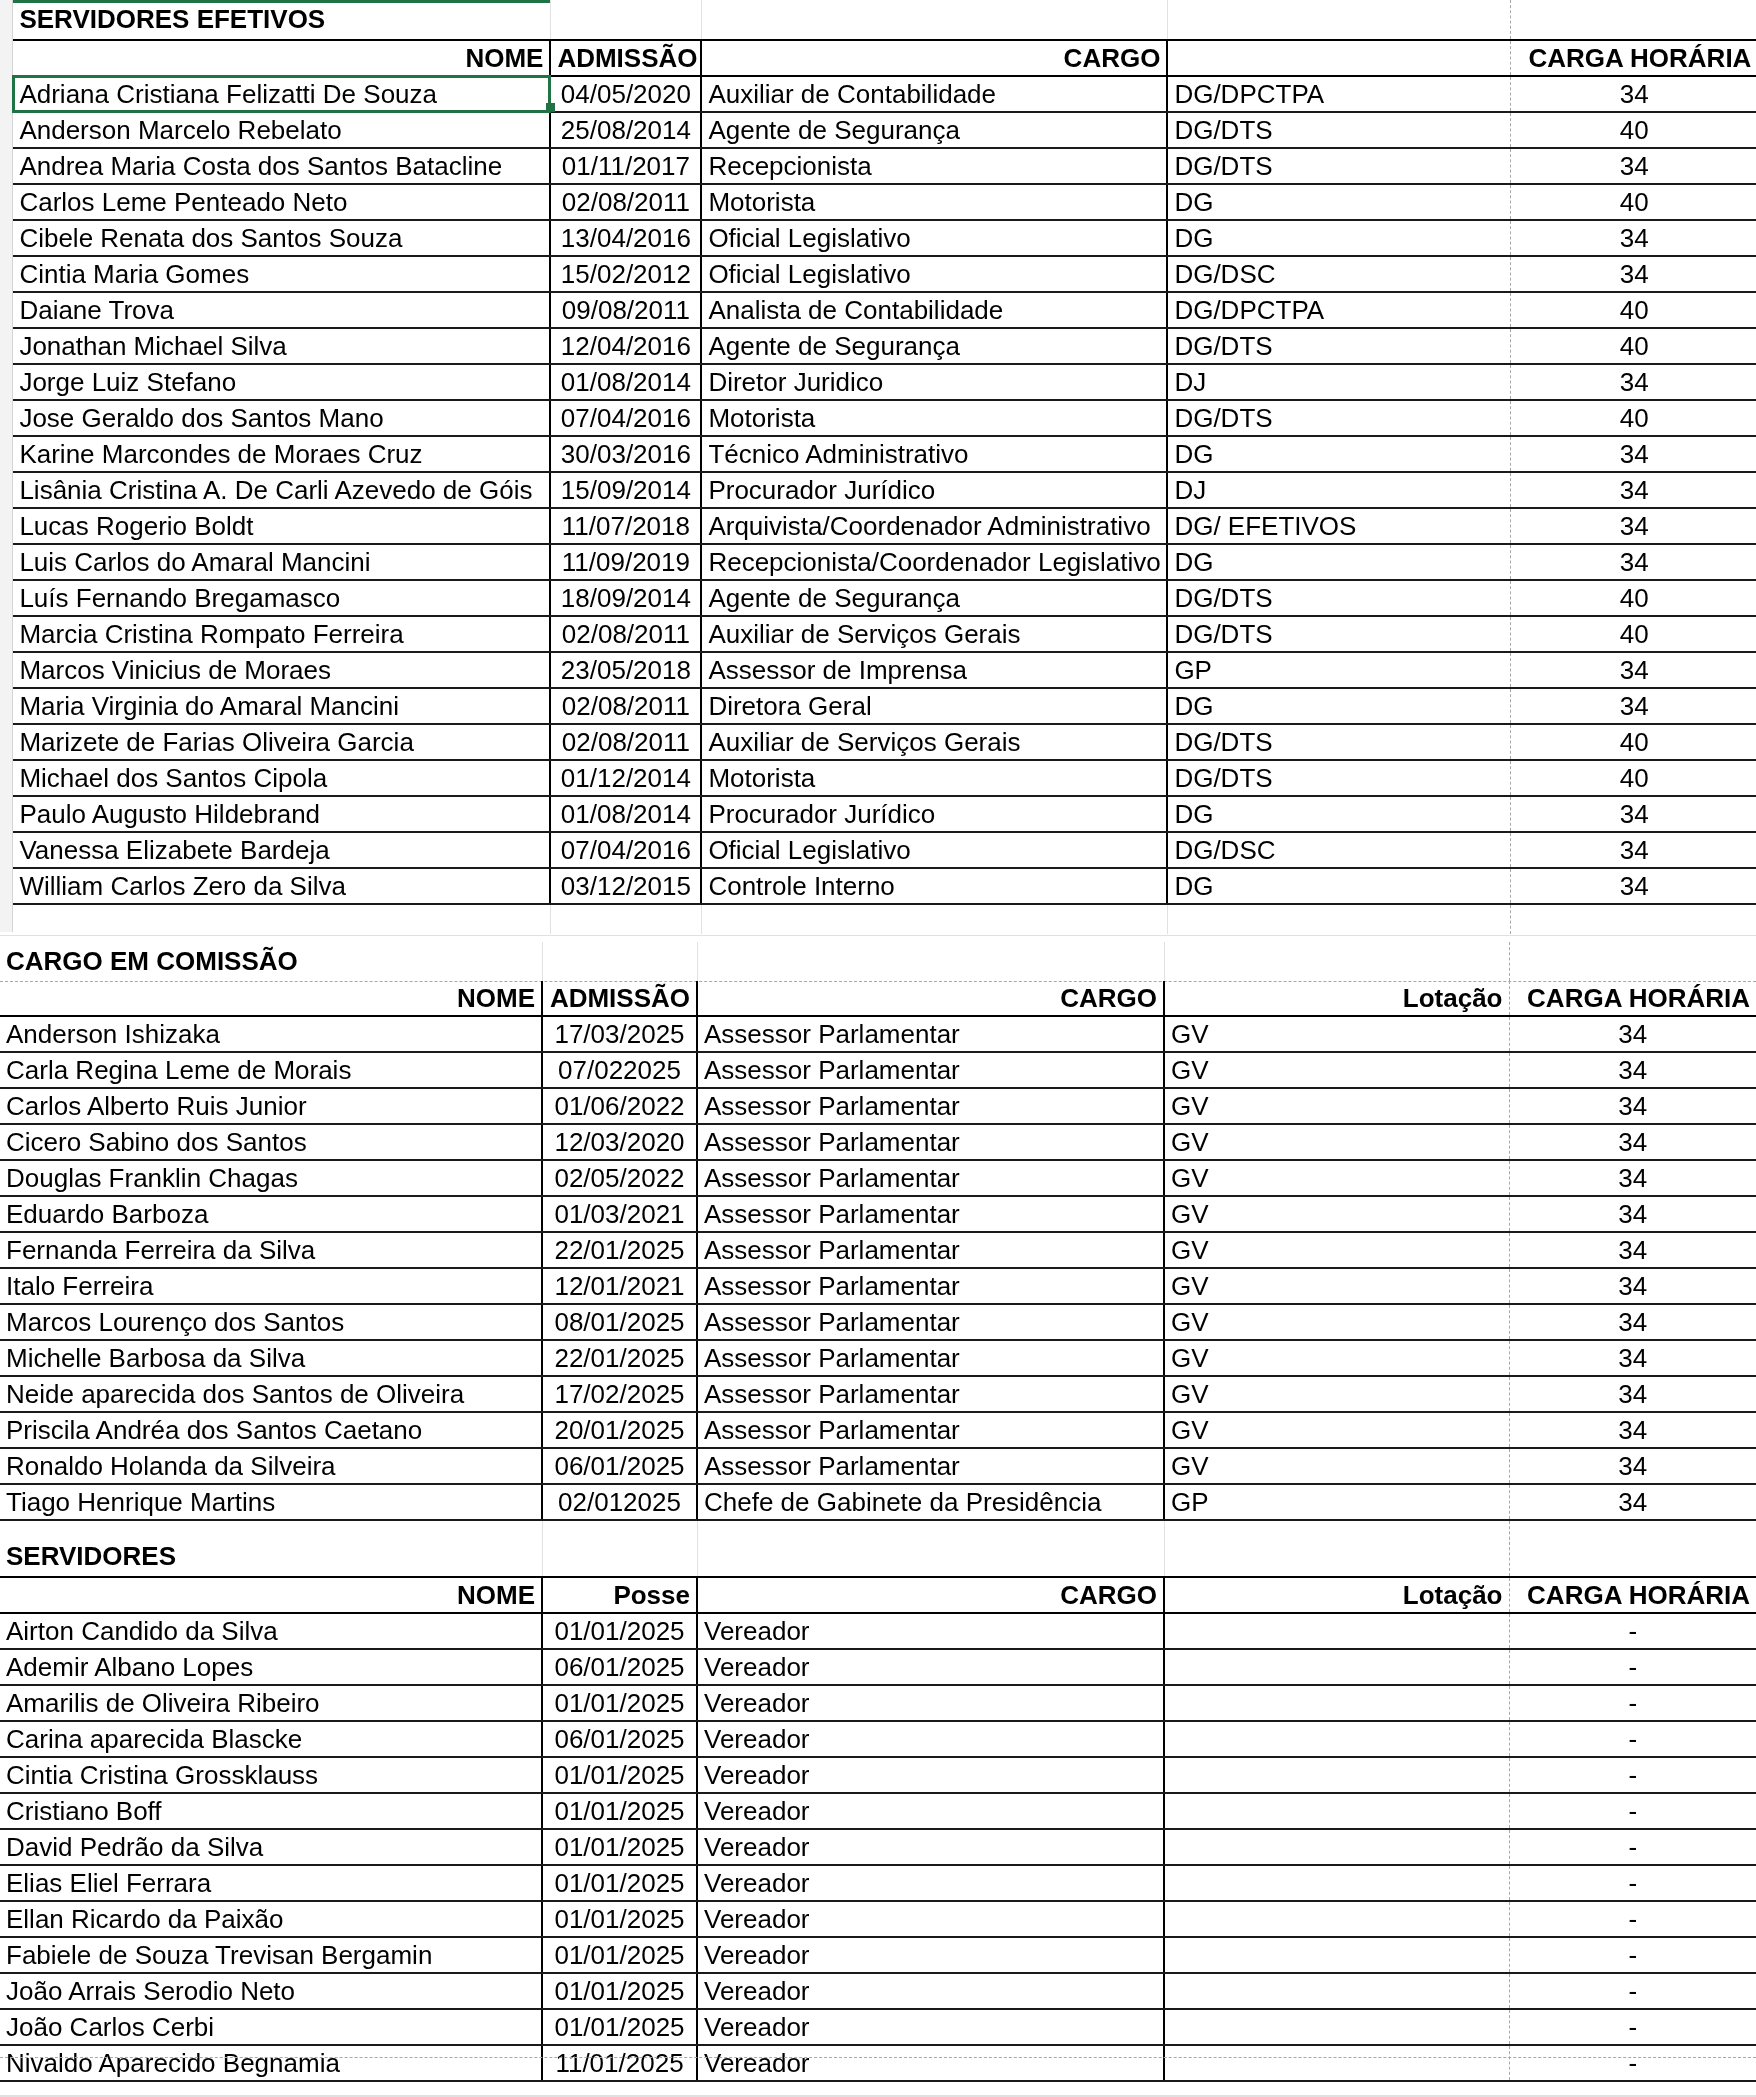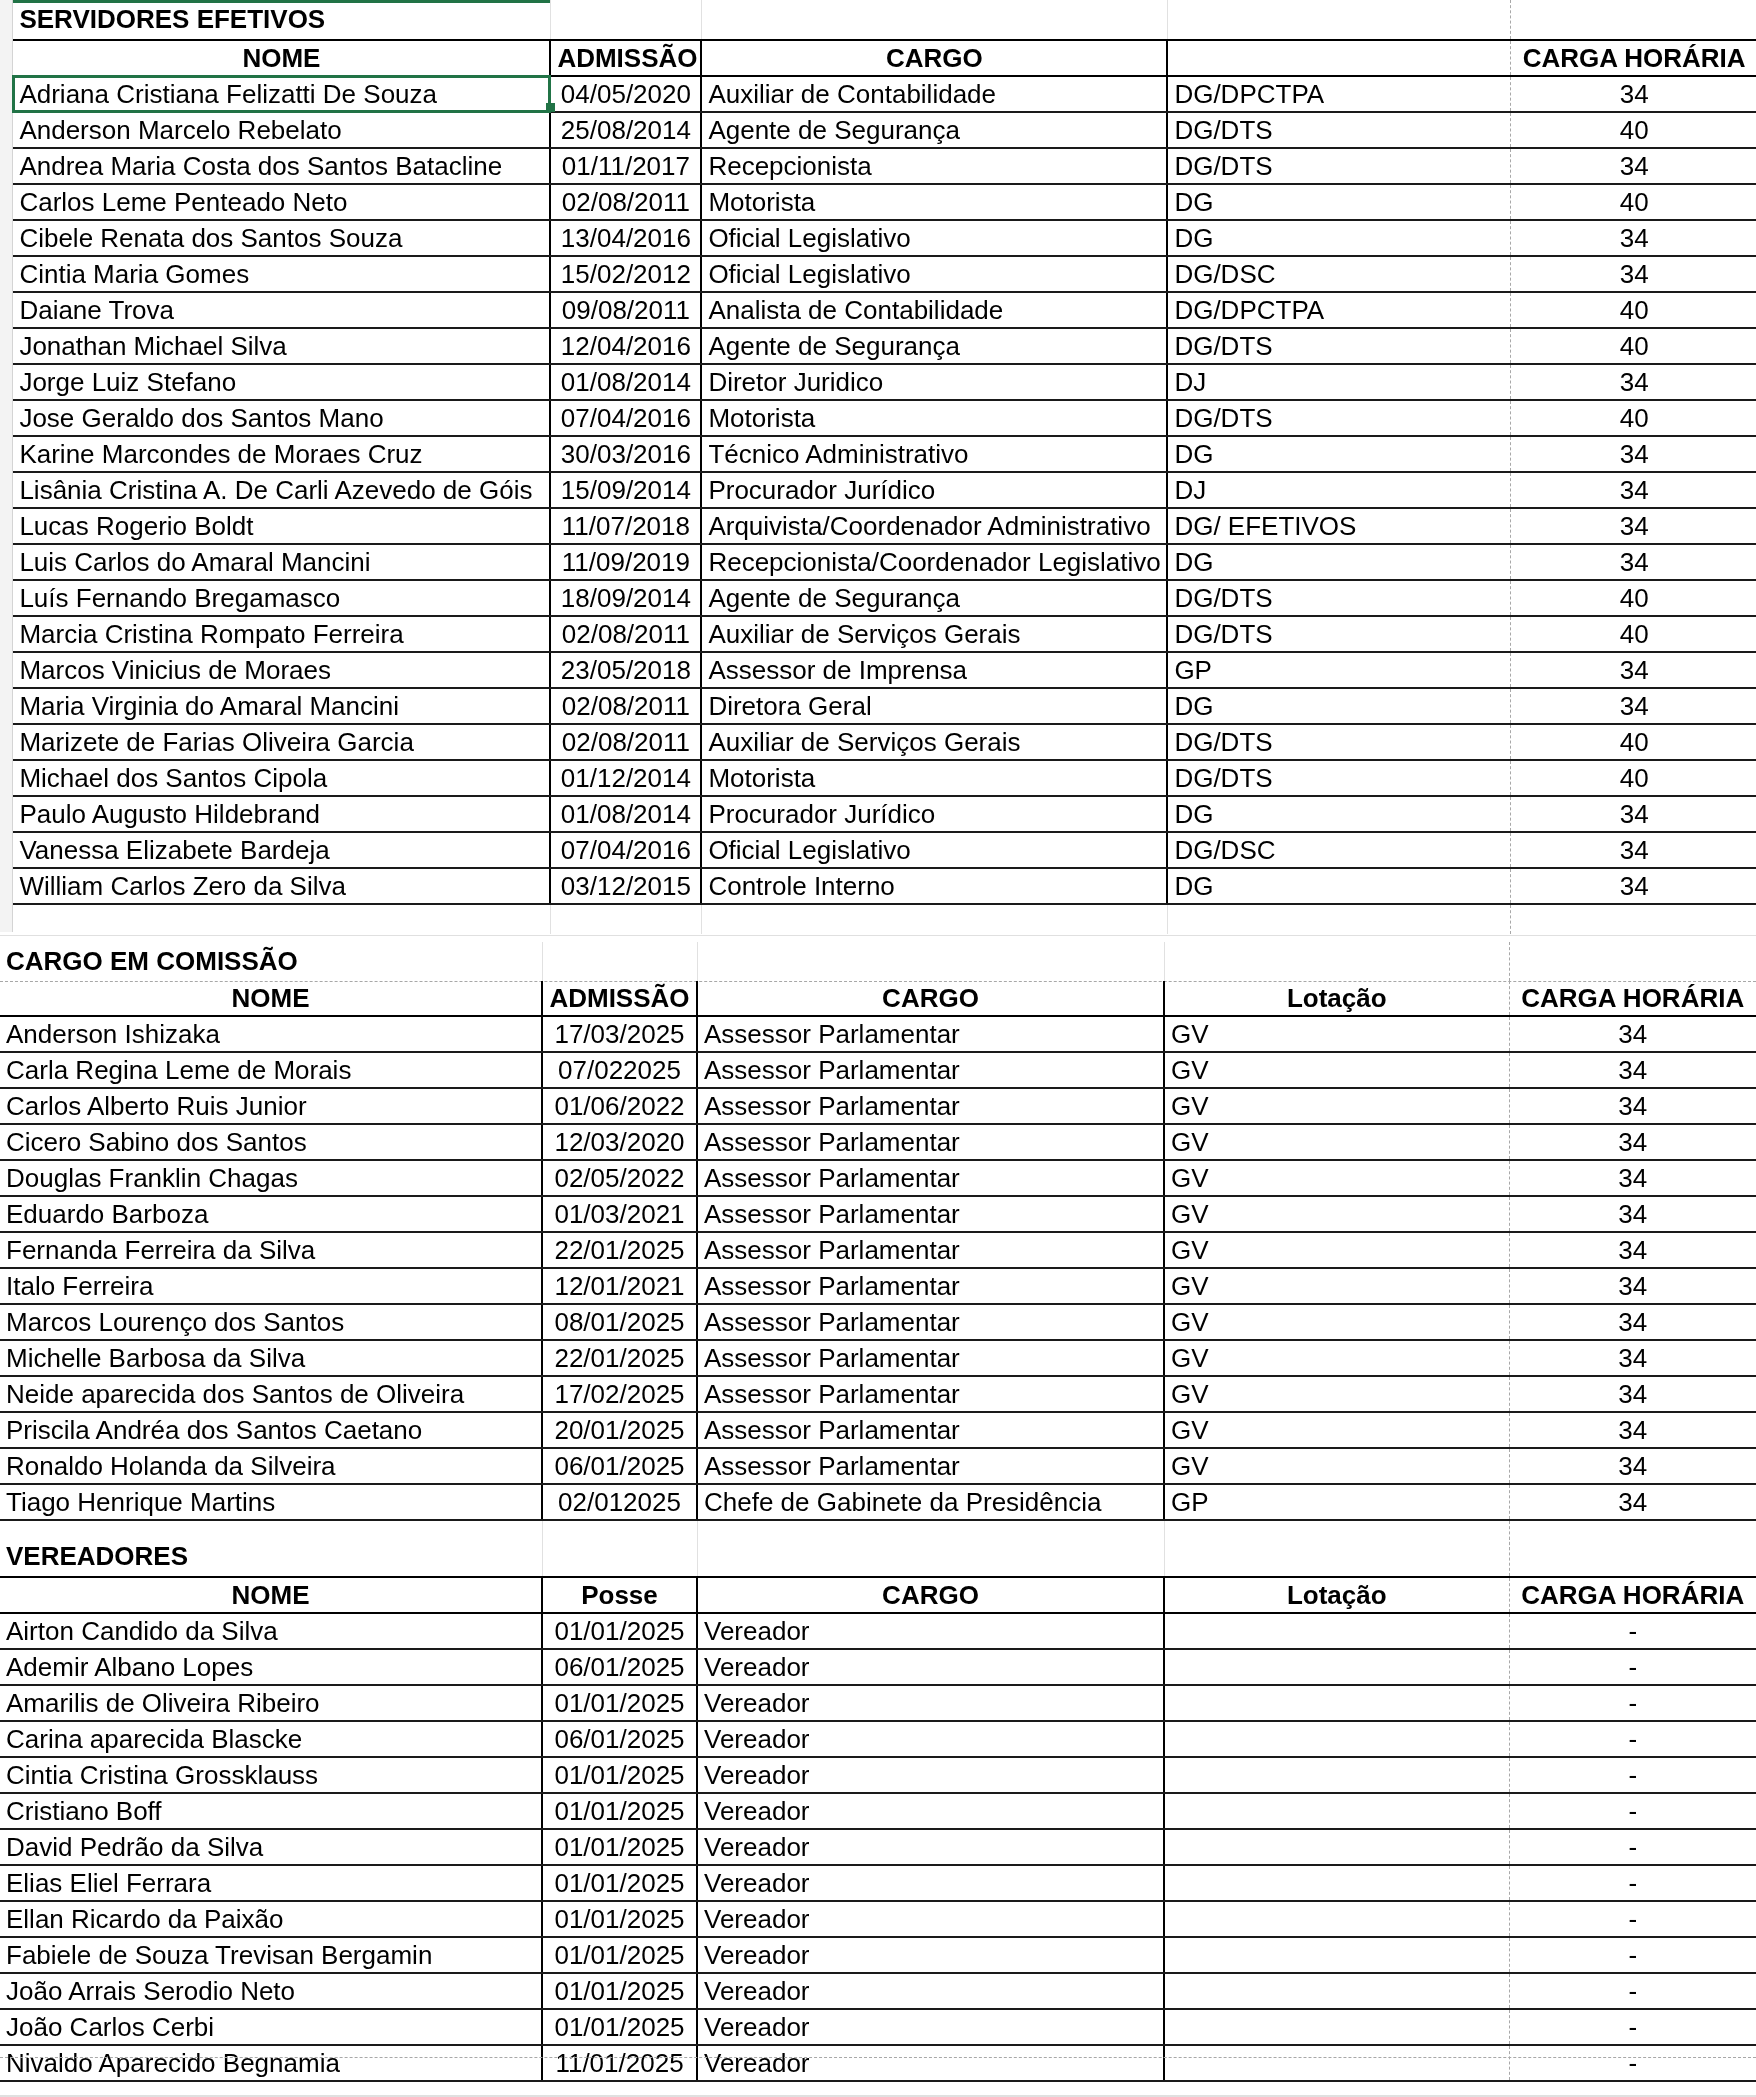--- a/index.html
+++ b/index.html
@@ -4,21 +4,21 @@
 <style>
   html, body { margin: 0; padding: 0; background: #ffffff; }
   body { width: 1756px; height: 2097px; position: relative; overflow: hidden;
          font-family: "Liberation Sans", sans-serif; color: #000; }
   .sheet { position: absolute; left: 0; width: 1444px; }
   .gutter { position: absolute; left: 0; top: 0; bottom: 0; width: 12px;
             background: #f3f3f3; border-right: 0.7px solid #d4d4d4; }
   table { border-collapse: collapse; table-layout: fixed; position: absolute; }
   td, th { padding: 0 6px; white-space: nowrap; overflow: hidden;
            font-size: 26px; height: 34px; line-height: 34px; box-sizing: border-box; }
-  th { font-weight: bold; text-align: center; font-size: 26px;
+  th { font-weight: bold; text-align: right; font-size: 26px;
        border-top: 2.2px solid #000; border-bottom: 2.2px solid #000; }
   td { border-bottom: 2.2px solid #1a1a1a; }
   .vline { border-left: 2.2px solid #000; }
   .dashed { border-left: 1.5px dashed #a8a8a8; }
   .center { text-align: center; }
   .title-row td { border-bottom: none; font-weight: bold; font-size: 26px; height: 37px; line-height: 39px; }
   .grid-cell { border-left: 0.7px solid #e1e1e1; }
   .sel { outline: 3.7px solid #217346; outline-offset: -2.2px; margin-left: 27px; }
   .sel-handle { position: absolute; width: 9px; height: 9px; background: #217346; }
   .top-green { position: absolute; left: 13.4px; top: 0; width: 537px; height: 3px; background: #217346; }
@@ -375,21 +375,21 @@
   <table style="left:0; top:0; width:1756px;">
     <colgroup>
         <col style="width:542px">
         <col style="width:155px">
         <col style="width:467px">
         <col style="width:345px">
         <col style="width:247px">
       </colgroup>
     <tbody>
         <tr class="title-row">
-      <td>VEREADORES</td>
+      <td>SERVIDORES</td>
       <td class="grid-cell"></td>
       <td class="grid-cell"></td>
       <td class="grid-cell"></td>
       <td class="dashed"></td>
     </tr>
     <tr>
       <th>NOME</th>
       <th class="vline">Posse</th>
       <th class="vline">CARGO</th>
       <th class="vline">Lotação</th>

